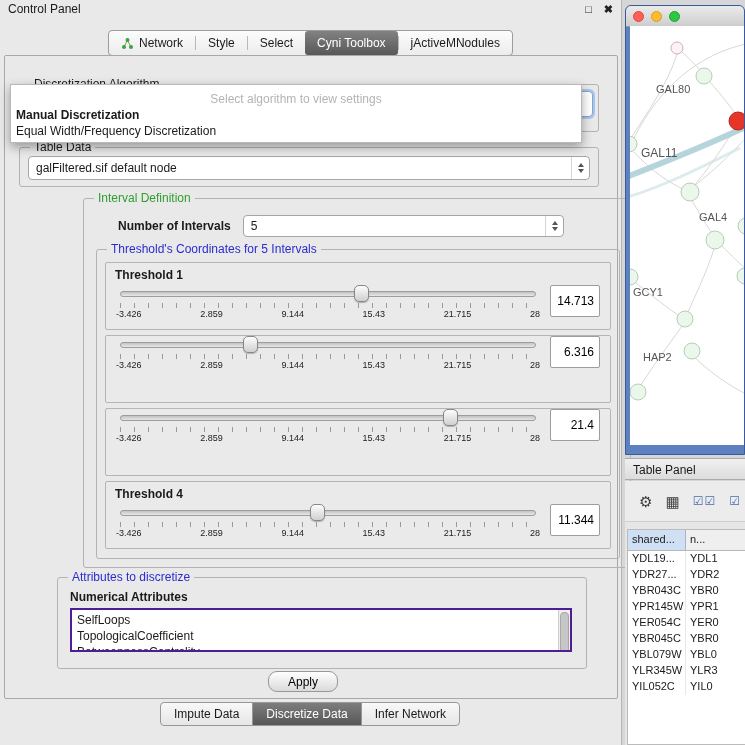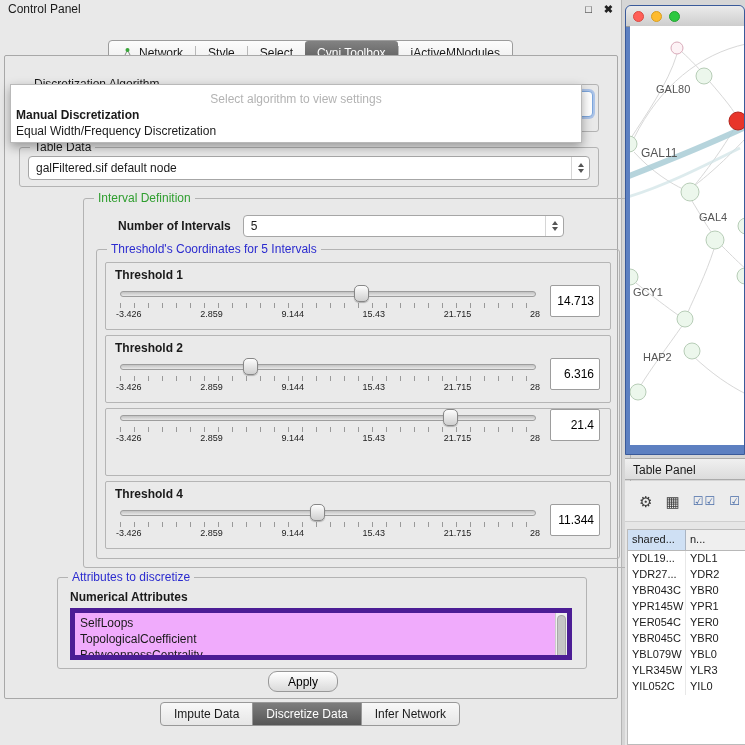--- a/index.html
+++ b/index.html
@@ -5,21 +5,21 @@
   html,body{margin:0;padding:0;overflow:hidden;}
   #root{position:relative;width:745px;height:745px;background:#d6d6d6;
         font-family:"Liberation Sans",sans-serif;font-size:12px;color:#1a1a1a;overflow:hidden;}
 
   
   .control-panel{position:absolute;left:0;top:0;width:621px;height:745px;background:#e9e9e9;border-right:1px solid #b5b5b5;}
   .titlebar{height:18px;display:flex;align-items:center;padding:0 8px;font-size:12px;}
   .win-controls{margin-left:auto;display:flex;gap:12px;font-size:11px;color:#222;font-weight:bold;}
   .win-controls span{cursor:default;}
 
-  .top-tabs{display:flex;align-items:center;height:24px;width:max-content;margin:22px auto 0;
+  .top-tabs{display:flex;align-items:center;height:24px;width:max-content;margin:12px auto 0;
             background:linear-gradient(#fcfcfc,#ececec);border:1px solid #9c9c9c;border-radius:4px;}
   .ttab{display:flex;align-items:center;gap:5px;padding:0 12px;height:24px;line-height:24px;white-space:nowrap;}
   .ttab.selected{background:linear-gradient(#828282,#585858);color:#fff;border-radius:3px;}
   .tsep{width:1px;height:14px;background:#b8b8b8;}
 
   .content-box{position:absolute;left:4px;top:55px;width:612px;height:642px;border:1px solid #a8a8a8;border-radius:2px;background:#e9e9e9;}
 
   .group{position:absolute;border:1px solid #b3b3b3;border-radius:3px;}
   .glabel{position:absolute;top:-8px;left:10px;background:#e9e9e9;padding:0 4px;font-size:12px;white-space:nowrap;}
   .glabel.green{color:#2f9e2f;}
@@ -57,21 +57,21 @@
   .slider{position:relative;height:16px;margin:0 4px;}
   .track{position:absolute;left:0;right:0;top:6px;height:4px;background:linear-gradient(#c2c2c2,#e8e8e8);border:1px solid #9d9d9d;border-radius:3px;}
   .thumb{position:absolute;top:0;width:13px;height:15px;margin-left:-6px;background:linear-gradient(#fdfdfd,#cfcfcf);border:1px solid #878787;border-radius:5px;box-shadow:0 1px 1px rgba(0,0,0,.25);}
   .ruler{height:5px;margin:2px 4px 0;background:repeating-linear-gradient(to right,#999 0 1px,transparent 1px 14px);}
   .scalerow{display:flex;justify-content:space-between;margin-top:1px;font-size:9px;color:#222;}
   .tval{width:50px;height:32px;border:1px solid #9d9d9d;border-radius:2px;background:#fff;
         font:12px "Liberation Sans",sans-serif;text-align:right;padding:0 5px;margin-top:0;box-sizing:border-box;}
 
   .attr-group{left:52px;top:521px;width:528px;height:90px;}
   .attr-label{position:absolute;top:12px;left:12px;font-weight:bold;}
-  .listbox{position:absolute;left:12px;right:14px;top:30px;height:52px;background:#f0abfc;border:5px solid #4c1d95;overflow:hidden;padding:2px 12px 0 5px;line-height:16px;box-sizing:border-box;}
+  .listbox{position:absolute;left:12px;right:14px;top:30px;height:44px;background:#ffffff;border:2px solid #4c1d95;overflow:hidden;padding:2px 12px 0 5px;line-height:16px;box-sizing:border-box;}
   .list-scroll{position:absolute;right:0;top:0;bottom:0;width:11px;background:#f0f0f0;border-left:1px solid #ccc;}
   .list-thumb{position:absolute;left:1px;right:1px;top:2px;height:42px;background:#c6c6c6;border:1px solid #a8a8a8;border-radius:4px;}
 
   .apply-btn{position:absolute;left:263px;top:615px;width:70px;height:21px;border:1px solid #989898;border-radius:9px;
              background:linear-gradient(#ffffff,#dadada);font:12px "Liberation Sans",sans-serif;}
 
   .bottom-tabs{position:absolute;top:702px;left:0;right:0;display:flex;justify-content:center;}
   .btab{height:22px;line-height:22px;padding:0 13px;border:1px solid #989898;background:linear-gradient(#f8f8f8,#e6e6e6);margin-left:-1px;white-space:nowrap;}
   .btab:first-child{border-radius:4px 0 0 4px;}
   .btab:last-child{border-radius:0 4px 4px 0;}
@@ -206,21 +206,20 @@
                       <span>15.43</span>
                       <span>21.715</span>
                       <span>28</span>
                     </div>
                 </div>
                 <input class="tval" value="14.713" style="">
               </div>
             </div>
 
             <div class="tpanel">
-              <div class="tlabel">Threshold 2</div>
               <div class="trow2">
                 <div class="sliderwrap">
                   <div class="slider">
                     <div class="track"></div>
                     <div class="thumb" style="left: 30.9998%;"></div>
                   </div>
                   <div class="ruler"></div>
                   <div class="scalerow">
                       <span>-3.426</span>
                       <span>2.859</span>

